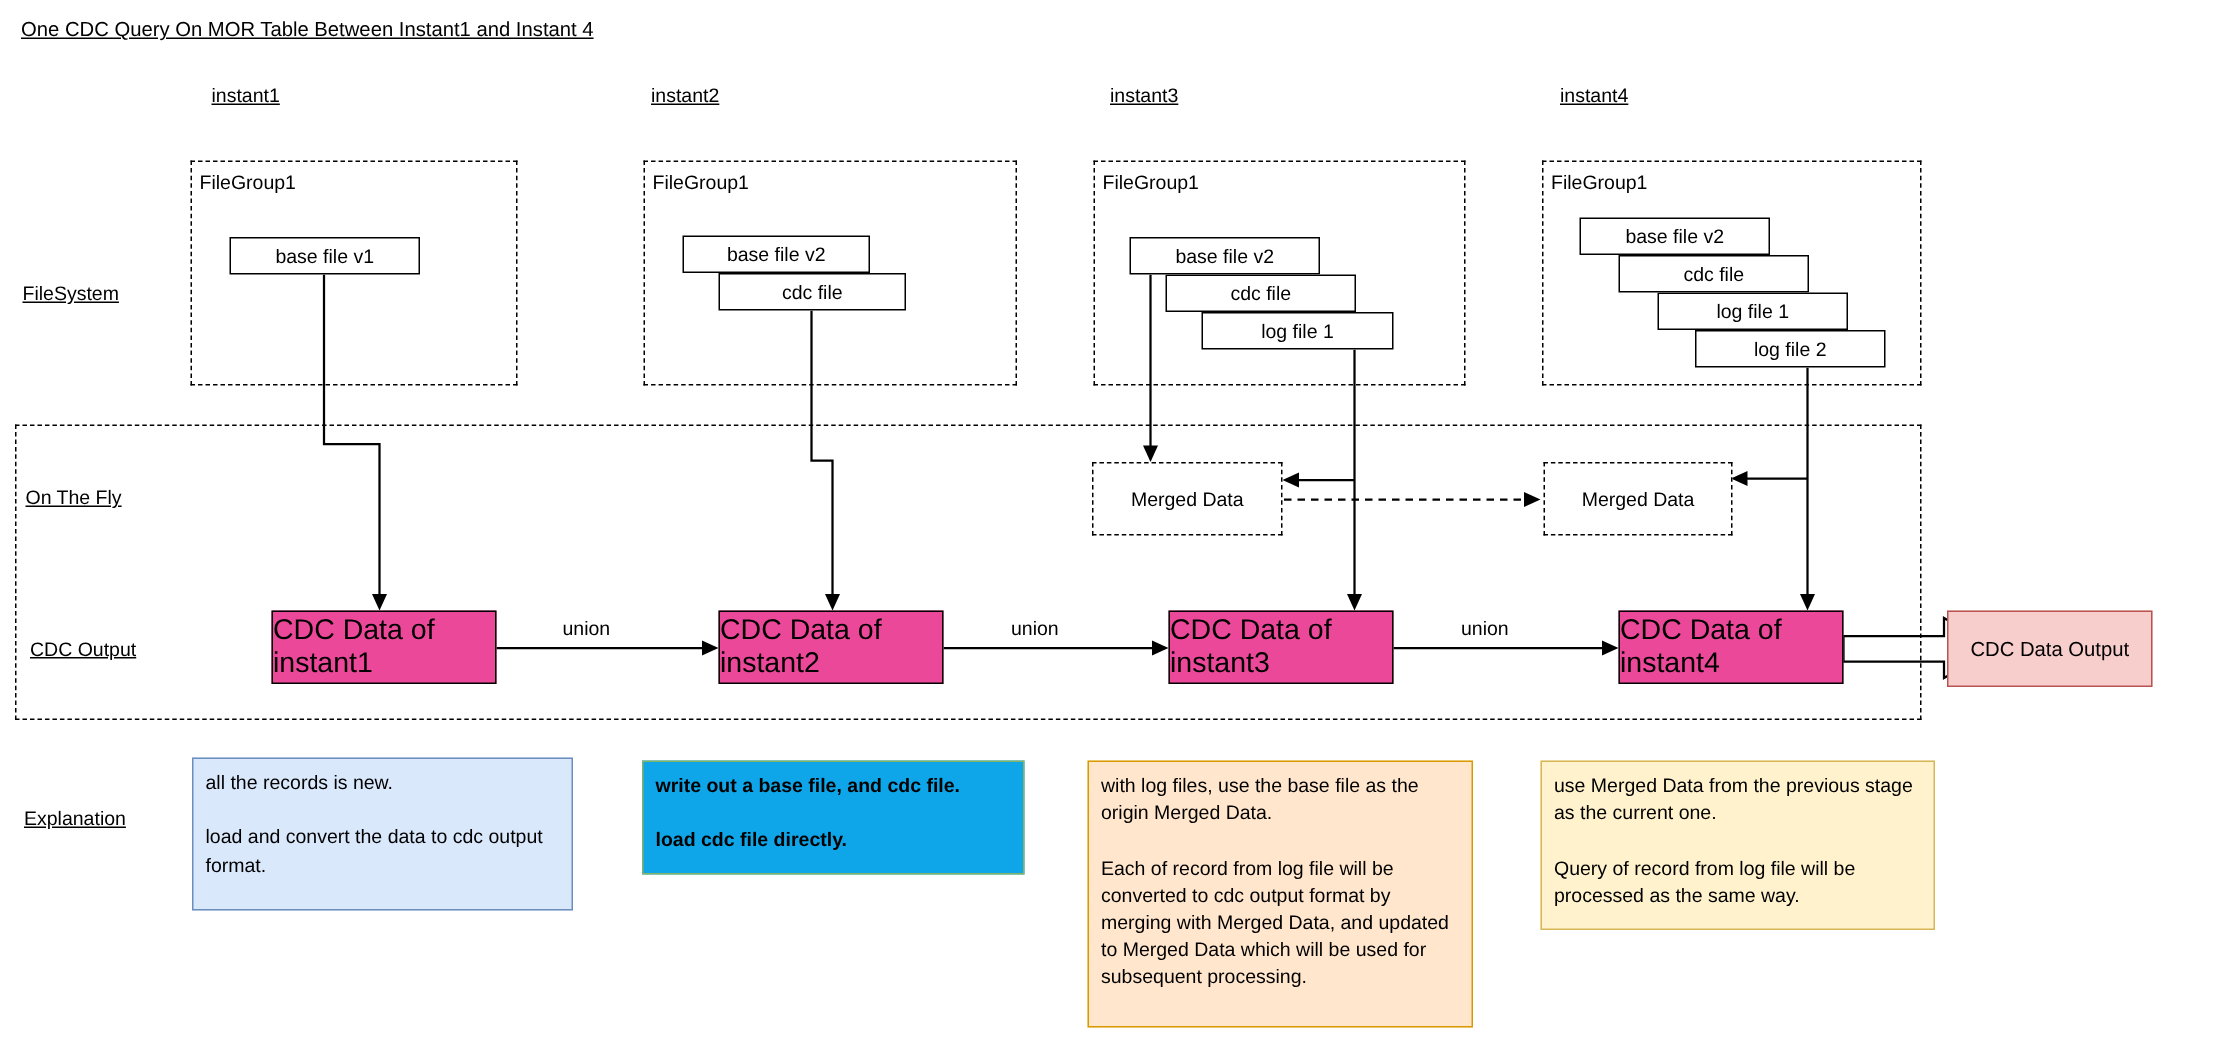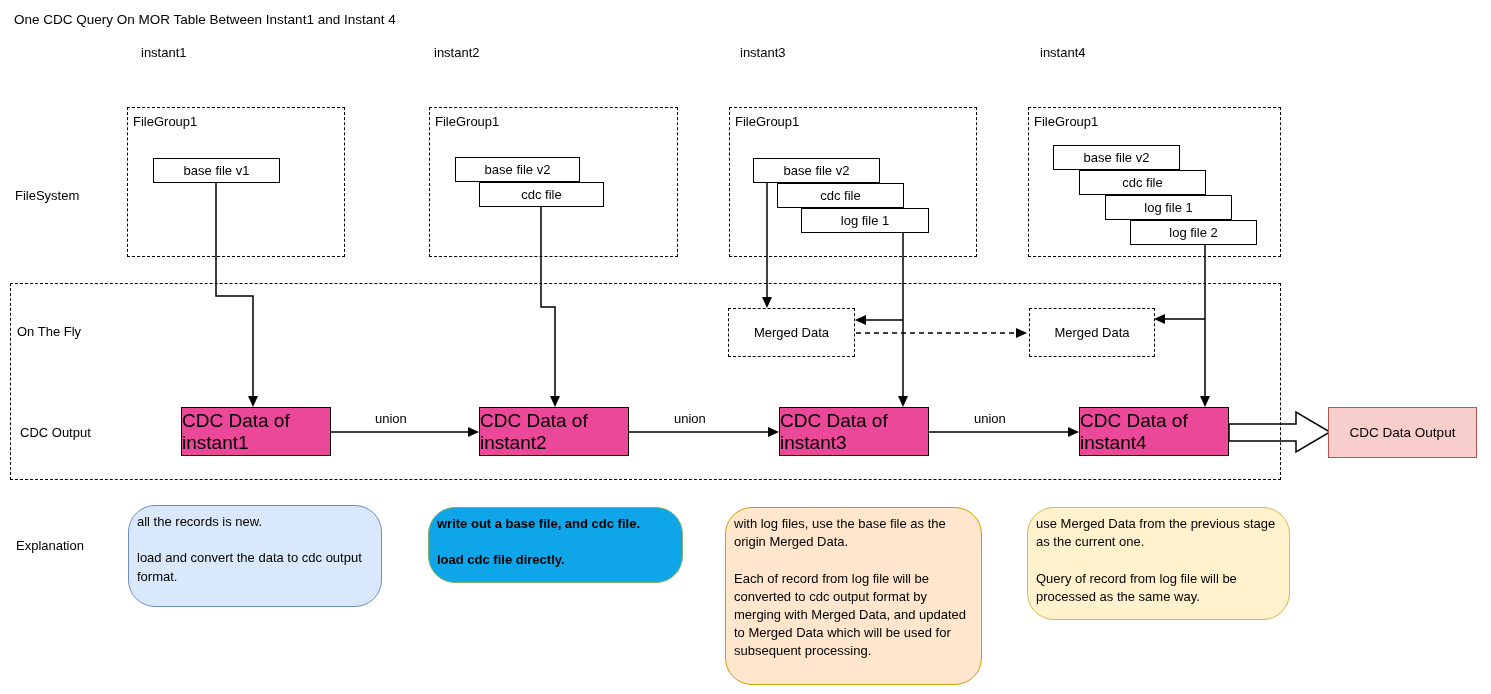--- a/index.html
+++ b/index.html
@@ -6,23 +6,23 @@
   html, body { background: #ffffff; }
   body { font-family: "Liberation Sans", sans-serif; color: #000; }
   .canvas {
     position: relative;
     width: 1491px;
     height: 694px;
     background: #fff;
     overflow: hidden;
     font-size: 13px;
   }
-  .abs { position: absolute; }
+  .abs { position: absolute; text-decoration: underline; }
   .title { left: 14px; top: 12px; font-size: 13.5px; }
-  .col-header { top: 45px; font-size: 13px; }
+  .col-header { top: 56px; font-size: 13px; }
   .row-label { font-size: 13px; }
 
   svg.connectors { position: absolute; left: 0; top: 0; width: 1491px; height: 694px; }
 
   .dashed-group {
     position: absolute;
     border: 1.5px dashed #000;
     background: transparent;
   }
   .fg-label { position: absolute; left: 5px; top: 6px; font-size: 13px; }
@@ -51,34 +51,33 @@
     background: #ec4899;
     border: 1.5px solid #000;
     display: flex; align-items: center; justify-content: center;
     font-size: 19px;
   }
 
   .union-label { position: absolute; top: 411px; width: 60px; text-align: left; font-size: 13px; }
 
   .final-box {
     position: absolute;
-    left: 1328px; top: 407px; width: 149px; height: 51px;
+    left: 1298px; top: 407px; width: 137px; height: 51px;
     background: #f8cecc;
     border: 1px solid #b85450;
     display: flex; align-items: center; justify-content: center;
     font-size: 13.5px;
   }
 
   .expl-box {
     position: absolute;
     padding: 7px 8px;
     font-size: 13px;
     line-height: 1.4;
     white-space: pre-line;
-    border-radius: 27px;
   }
   .expl-blue   { background: #dae8fc; border: 1px solid #6c8ebf; }
   .expl-green  { background: #0ea5e9; border: 1px solid #82b366; font-weight: bold; }
   .expl-orange { background: #ffe6cc; border: 1px solid #d79b00; }
   .expl-yellow { background: #fff2cc; border: 1px solid #d6b656; }
 </style>
 </head>
 <body>
 
 <div class="canvas">

